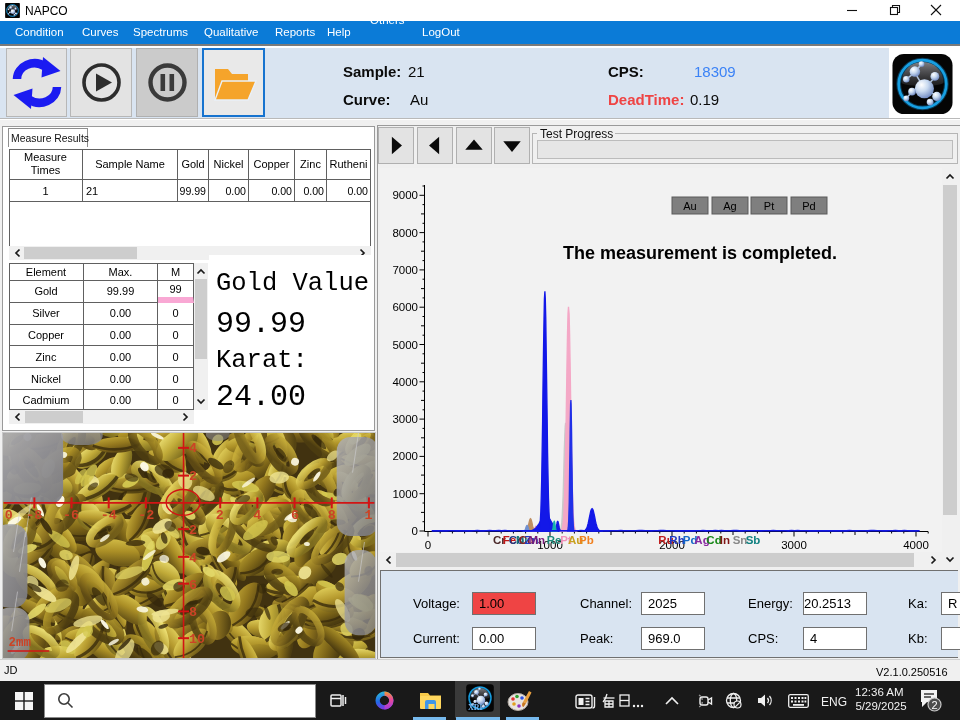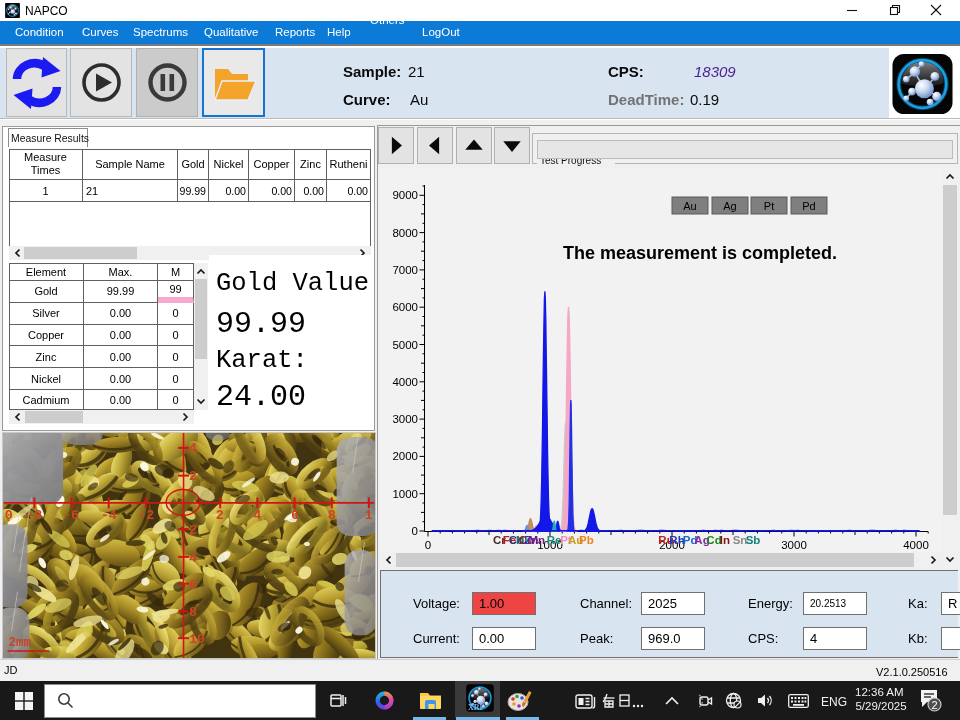--- a/index.html
+++ b/index.html
@@ -96,22 +96,22 @@
 <svg class="a" style="left:212px;top:60px;" width="46" height="44" viewBox="0 0 46 44">
 <path d="M3,9 h13 l4,5 h16 v7 h-33 z" fill="#f5a42b"></path>
 <path d="M3,40 L3,16 L36,16 L36,21 Z" fill="#f5a42b"></path>
 <path d="M10,21 H44 L36,40 H3 Z" fill="#f5a42b" stroke="#e9f0f8" stroke-width="1.4"></path>
 </svg>
 <div class="a" style="left:343px;top:63px;font-size:15px;font-weight:bold;color:#0a0a0a;">Sample:</div>
 <div class="a" style="left:408px;top:63px;font-size:15px;font-weight:normal;color:#0a0a0a;">21</div>
 <div class="a" style="left:343px;top:91px;font-size:15px;font-weight:bold;color:#0a0a0a;">Curve:</div>
 <div class="a" style="left:410px;top:91px;font-size:15px;font-weight:normal;color:#0a0a0a;">Au</div>
 <div class="a" style="left:608px;top:63px;font-size:15px;font-weight:bold;color:#0a0a0a;">CPS:</div>
-<div class="a" style="left:694px;top:63px;font-size:15px;font-weight:normal;color:#4c1d95;font-style:italic;">18309</div>
-<div class="a" style="left:608px;top:91px;font-size:15px;font-weight:bold;color:#737373;">DeadTime:</div>
+<div class="a" style="left:694px;top:63px;font-size:15px;font-weight:normal;color:#3b82f6;">18309</div>
+<div class="a" style="left:608px;top:91px;font-size:15px;font-weight:bold;color:#ef4444;">DeadTime:</div>
 <div class="a" style="left:690px;top:91px;font-size:15px;font-weight:normal;color:#0a0a0a;">0.19</div>
 <div class="a" style="left:892px;top:52px;">
     <svg width="61" height="64" viewBox="0 0 64 64">
 <defs>
 <radialGradient id="lg_s" cx="35%" cy="30%" r="75%">
 <stop offset="0%" stop-color="#ffffff"></stop>
           <stop offset="45%" stop-color="#c9daf0"></stop>
           <stop offset="100%" stop-color="#6d88c2"></stop>
 </radialGradient>
 <linearGradient id="lg_dome" x1="0" y1="0" x2="0" y2="1">
@@ -994,21 +994,21 @@
 <svg width="34" height="35" viewBox="0 0 37 37">
       <path d="M9,23 L18.5,12 L28,23 Z" fill="#0a0a0a"></path>
     </svg>
   </div>
 <div class="a" style="left:494px;top:127px;width:36px;height:37px;background:#e3e3e3;border:1px solid #b0b0b0;">
 <svg width="34" height="35" viewBox="0 0 37 37">
       <path d="M9,14 L18.5,25.5 L28,14 Z" fill="#0a0a0a"></path>
     </svg>
   </div>
 <div class="a" style="left:532px;top:133px;width:426px;height:31px;border:1px solid #b5b5b5;"></div>
-<div class="a" style="left:537px;top:127px;width:78px;height:24px;background:#f0f0f0;font-size:10px;color:#111;padding-left:3px;margin-top:28px;">Test Progress</div>
+<div class="a" style="left:537px;top:127px;width:78px;height:24px;background:#f0f0f0;font-size:12px;color:#111;padding-left:3px;">Test Progress</div>
 <div class="a" style="left:537px;top:140px;width:416px;height:19px;background:#e6e6e6;border:1px solid #bcbcbc;"></div>
 <svg class="a" style="left:380px;top:168px;" width="562" height="384" viewBox="0 0 562 384">
 <rect width="562" height="384" fill="#f2f2f2"></rect>
 <g stroke="#000" stroke-width="1">
 <line x1="44.5" y1="17" x2="44.5" y2="363.5"></line>
 <line x1="44.5" y1="363.5" x2="548" y2="363.5"></line>
 <line x1="39.5" y1="363.0" x2="44.5" y2="363.0"></line>
 <line x1="42.5" y1="353.7" x2="44.5" y2="353.7"></line>
 <line x1="41.0" y1="344.4" x2="44.5" y2="344.4"></line>
 <line x1="42.5" y1="335.0" x2="44.5" y2="335.0"></line>
@@ -1164,21 +1164,21 @@
 <path d="M10.5,4.5 l-3.5,3.5 l3.5,3.5" stroke="#1a1a1a" stroke-width="1.7" fill="none"></path>
 <path d="M551.5,4.5 l3.5,3.5 l-3.5,3.5" stroke="#1a1a1a" stroke-width="1.7" fill="none"></path>
 </svg>
   </div>
 <div class="a" style="left:380px;top:570px;width:578px;height:88px;background:#d9e4f1;border:1px solid #707070;border-right:none;"></div>
 <div class="a" style="left:413px;top:596px;font-size:13px;color:#000;">Voltage:</div>
 <div class="a" style="left:472px;top:592px;width:64px;height:23px;background:#ef4444;border:1px solid #707070;font-size:13px;color:#000;line-height:21px;padding-left:6px;">1.00</div>
 <div class="a" style="left:580px;top:596px;font-size:13px;color:#000;">Channel:</div>
 <div class="a" style="left:641px;top:592px;width:64px;height:23px;background:#fff;border:1px solid #707070;font-size:13px;color:#000;line-height:21px;padding-left:6px;">2025</div>
 <div class="a" style="left:748px;top:596px;font-size:13px;color:#000;">Energy:</div>
-<div class="a" style="left:803px;top:592px;width:64px;height:23px;background:#fff;border:1px solid #707070;font-size:10px;color:#000;line-height:21px;padding-left:6px;">20.2513</div>
+<div class="a" style="left:803px;top:592px;width:64px;height:23px;background:#fff;border:1px solid #707070;font-size:13px;color:#000;line-height:21px;padding-left:0;">20.2513</div>
 <div class="a" style="left:908px;top:596px;font-size:13px;color:#000;">Ka:</div>
 <div class="a" style="left:941px;top:592px;width:40px;height:23px;background:#fff;border:1px solid #707070;font-size:13px;color:#000;line-height:21px;padding-left:6px;">R</div>
 <div class="a" style="left:413px;top:631px;font-size:13px;color:#000;">Current:</div>
 <div class="a" style="left:472px;top:627px;width:64px;height:23px;background:#fff;border:1px solid #707070;font-size:13px;color:#000;line-height:21px;padding-left:6px;">0.00</div>
 <div class="a" style="left:580px;top:631px;font-size:13px;color:#000;">Peak:</div>
 <div class="a" style="left:641px;top:627px;width:64px;height:23px;background:#fff;border:1px solid #707070;font-size:13px;color:#000;line-height:21px;padding-left:6px;">969.0</div>
 <div class="a" style="left:748px;top:631px;font-size:13px;color:#000;">CPS:</div>
 <div class="a" style="left:803px;top:627px;width:64px;height:23px;background:#fff;border:1px solid #707070;font-size:13px;color:#000;line-height:21px;padding-left:6px;">4</div>
 <div class="a" style="left:908px;top:631px;font-size:13px;color:#000;">Kb:</div>
 <div class="a" style="left:941px;top:627px;width:40px;height:23px;background:#fff;border:1px solid #707070;font-size:13px;color:#000;line-height:21px;padding-left:6px;"></div>

